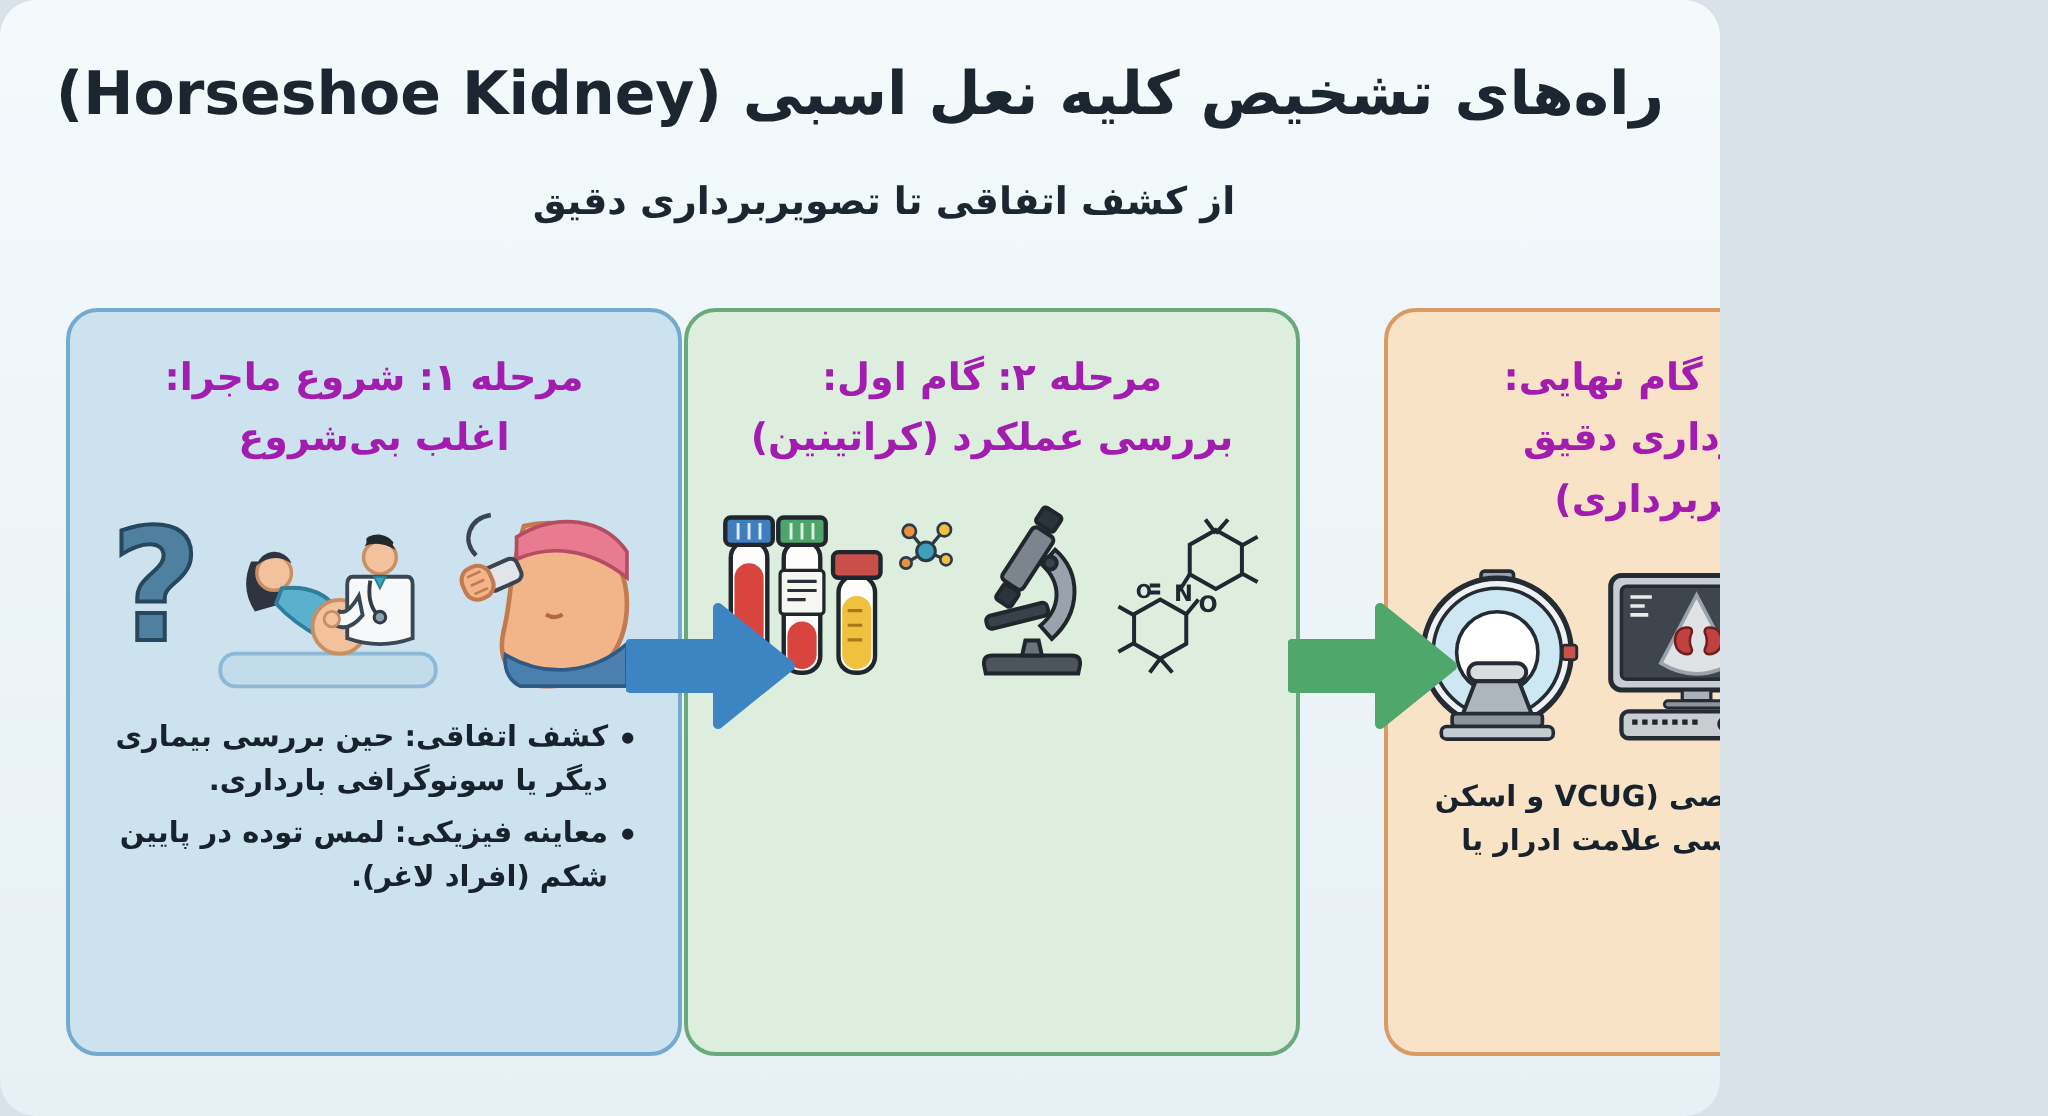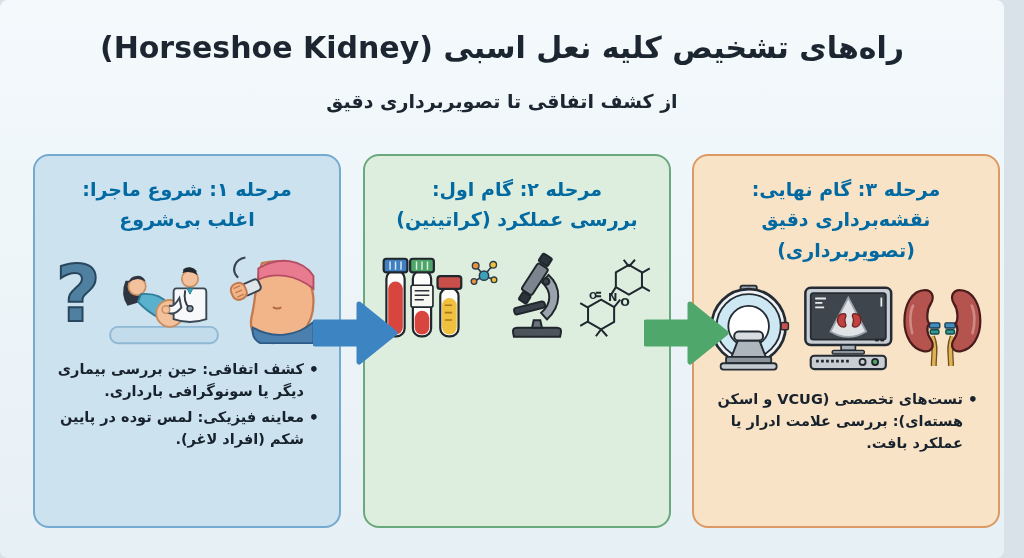--- a/index.html
+++ b/index.html
@@ -1,36 +1,36 @@
 <!DOCTYPE html>
 <html lang="fa"><head>
 <meta charset="utf-8">
 <style>
   * { box-sizing: border-box; margin: 0; padding: 0; }
   html,body { width:1024px; height:558px; }
   body { background:#d9e2e8; font-family:"DejaVu Sans", sans-serif; }
-  .canvas { position:relative; width:1004px; height:558px; overflow:hidden;
-            border-radius:8px;
+  .canvas { position:relative; width:860px; height:558px; overflow:hidden;
+            border-radius:18px;
             background:linear-gradient(180deg,#f4fafc 0%, #ecf4f8 55%, #e7f0f5 100%); }
 
   .main-title { position:absolute; top:30px; left:0; width:100%;
                 direction:rtl; text-align:center; font-size:30px; font-weight:700;
                 color:#1c2630; letter-spacing:0; }
-  .sub-title  { position:absolute; top:90px; left:0; width:100%;
+  .sub-title  { position:absolute; top:90px; left:12px; width:100%;
                 direction:rtl; text-align:center; font-size:19px; font-weight:700;
                 color:#1c2630; }
 
   .panel { position:absolute; top:154px; width:308px; height:374px;
            border-radius:16px; border:2.5px solid; padding:12px 14px; }
   .panel-1 { left:33px;  background:#cde2ef; border-color:#74aacf; }
-  .panel-2 { left:363px; background:#ddeede; border-color:#6aa97c; }
+  .panel-2 { left:342px; background:#ddeede; border-color:#6aa97c; }
   .panel-3 { left:692px; background:#f9e3c7; border-color:#db9a64; }
 
   .panel-title { direction:rtl; text-align:center; font-size:19px; font-weight:700;
-                 color:#0369a1; line-height:1.6; margin-top:6px; }
+                 color:#a21caf; line-height:1.6; margin-top:6px; }
 
   .icon-row { height:102px; margin-top:12px; display:flex; align-items:center;
               justify-content:center; gap:5px; }
 
   .qmark { font-size:78px; font-weight:700; color:#50809f; line-height:1;
            -webkit-text-stroke:2px #27475e; transform:translateY(-4px); }
 
   ul.bullets { direction:rtl; list-style:none; margin-top:10px; padding:0 6px 0 0; }
   ul.bullets li { position:relative; padding-right:15px; margin-bottom:5px;
                   font-size:14.5px; font-weight:700; color:#17222c;

